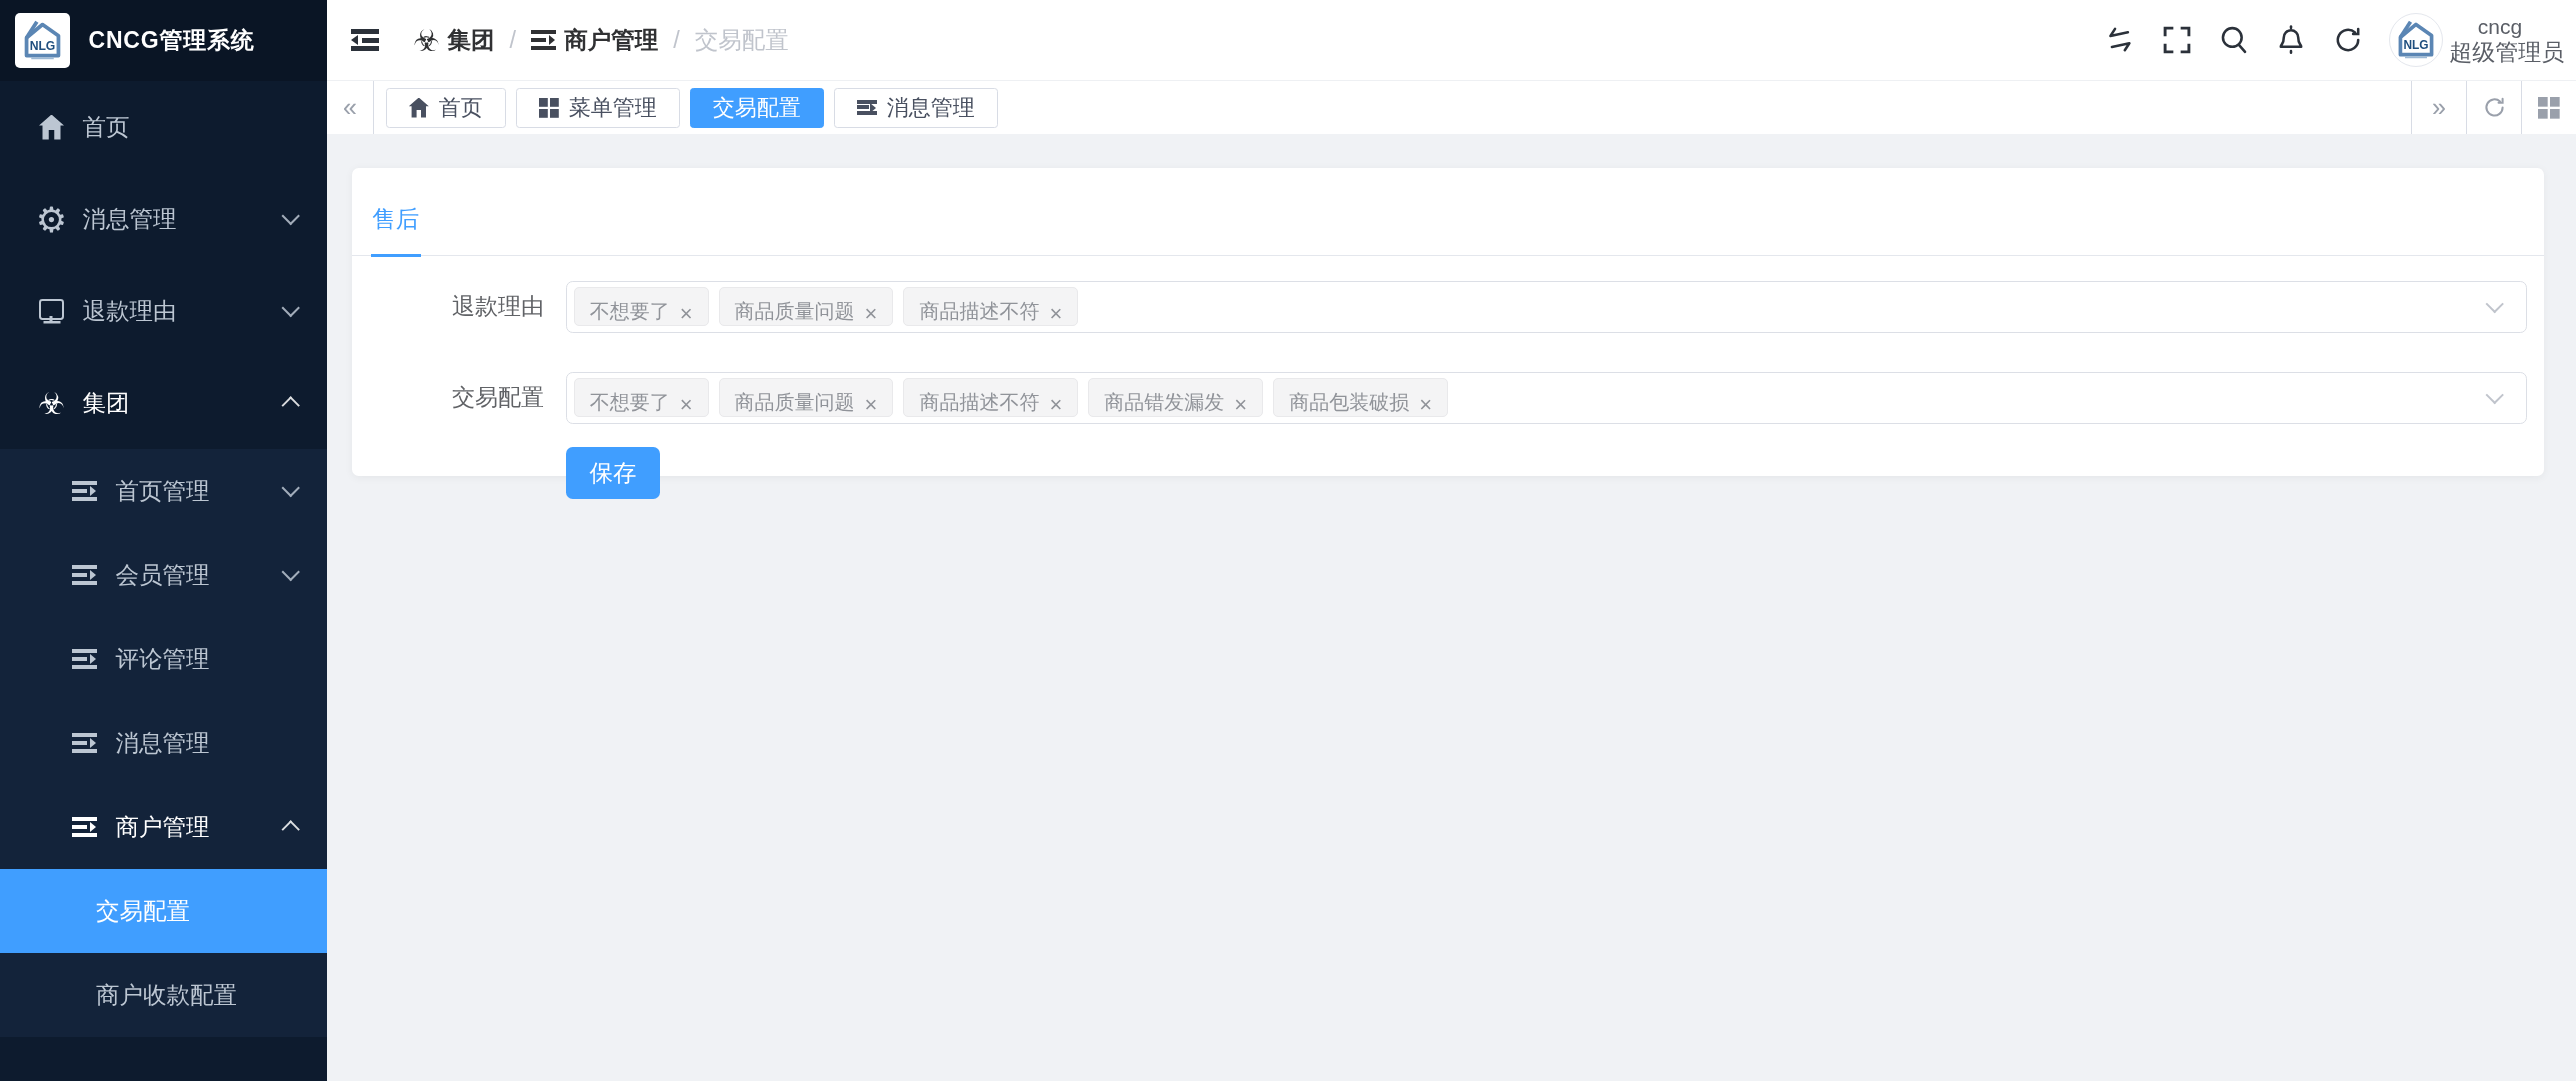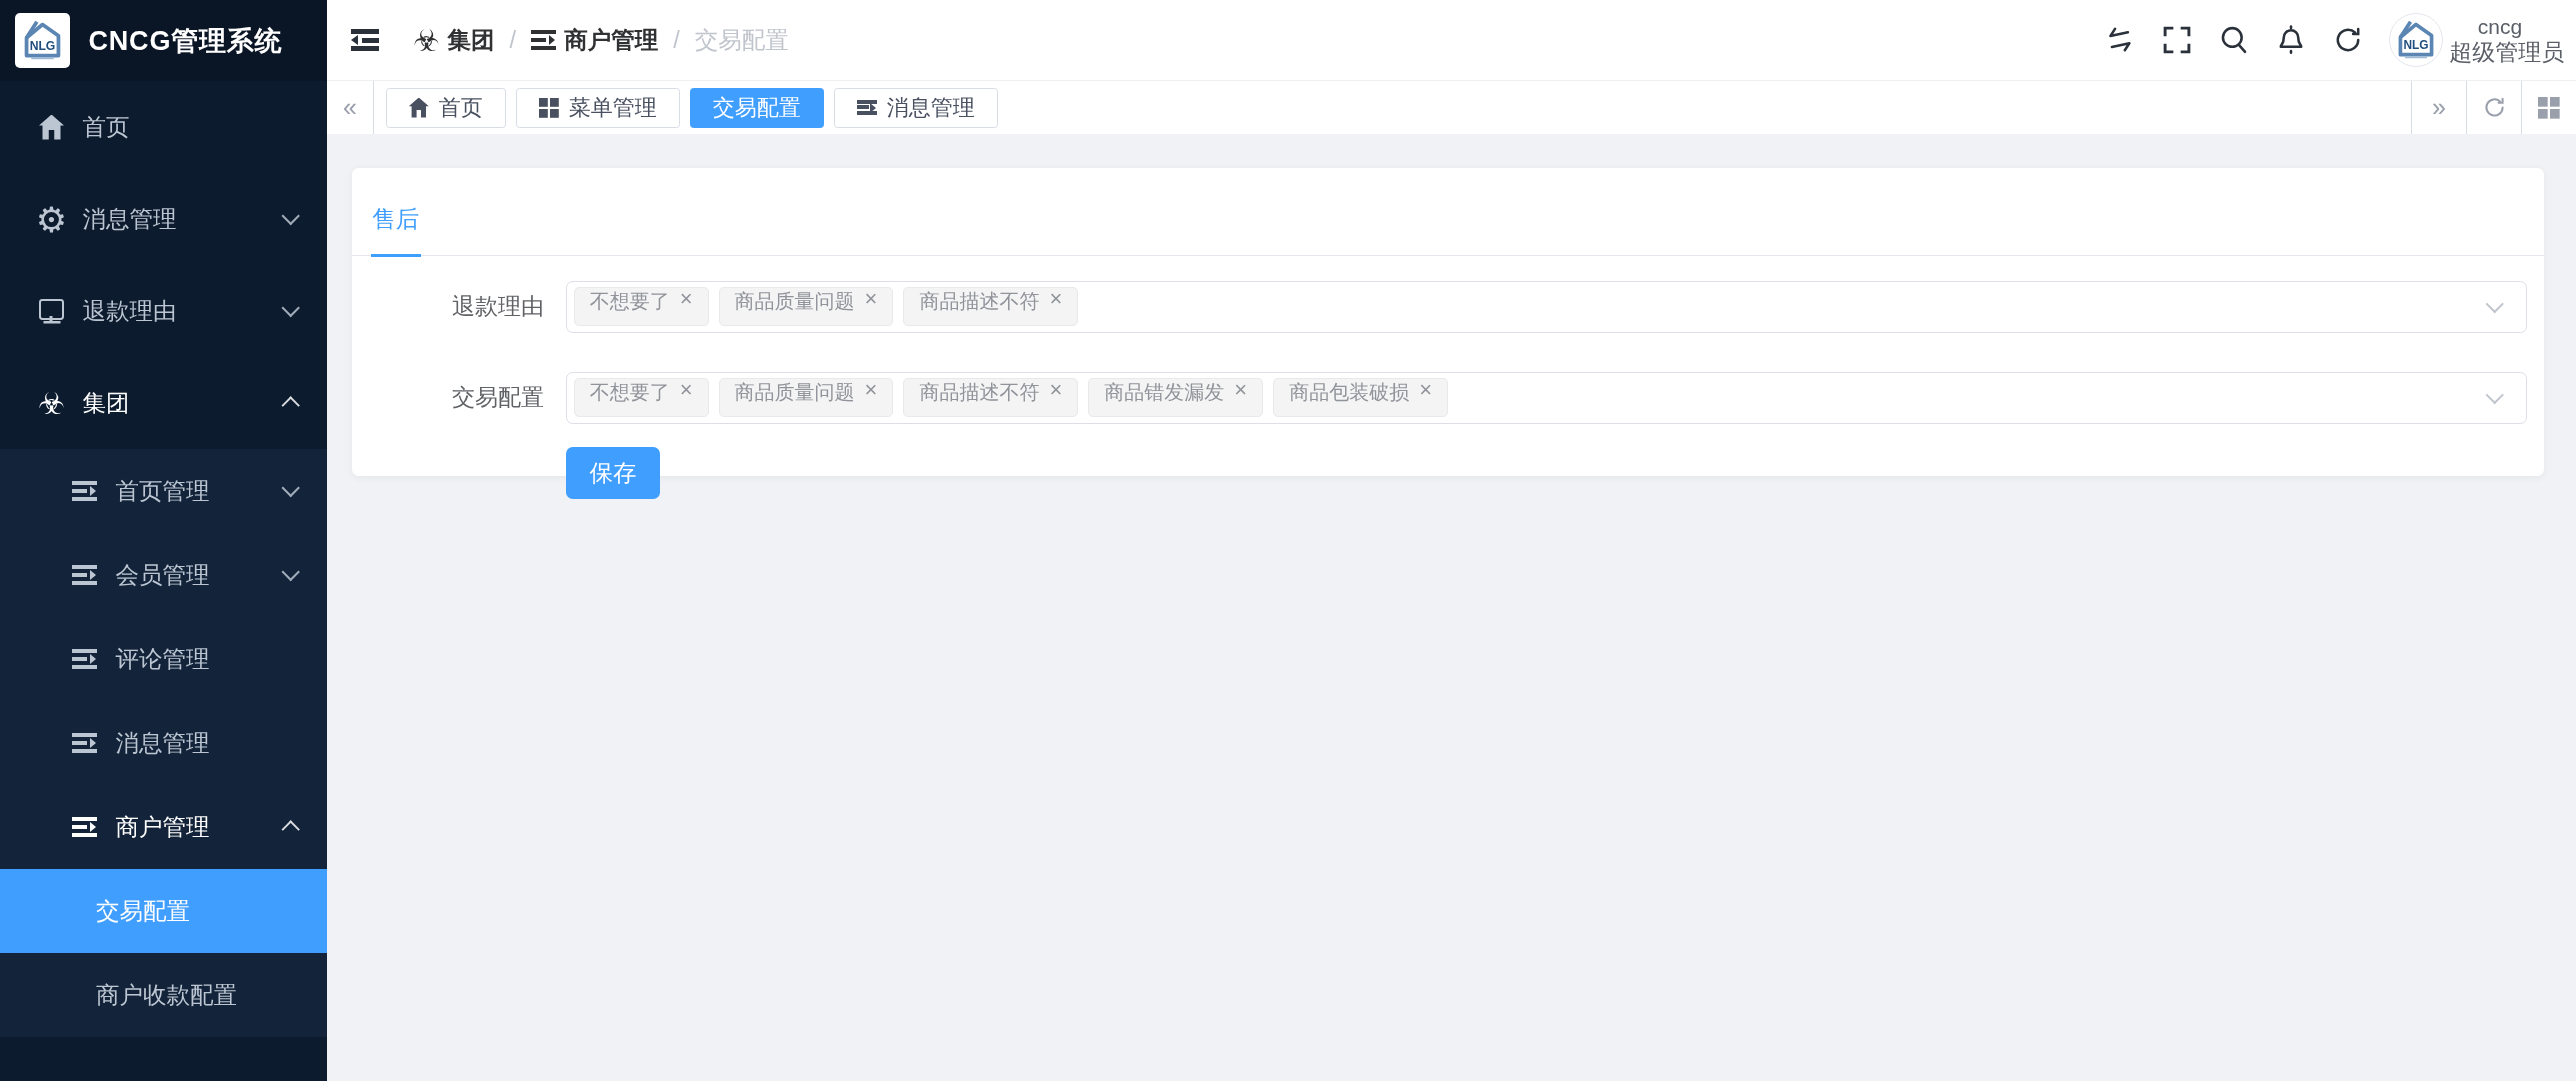--- a/index.html
+++ b/index.html
@@ -6,21 +6,21 @@
   html,body { width:2576px; height:1081px; overflow:hidden;
     font-family:"Liberation Sans","DejaVu Sans",sans-serif; background:#f0f2f5; }
   body { position:relative; }
 
   
   .sidebar { position:absolute; left:0; top:0; width:327px; height:1081px;
     background:#0d1b2e; z-index:5; }
   .logo-row { height:81px; background:#0a1525; display:flex; align-items:center; padding-left:15px; }
   .logo-box { width:55px; height:55px; background:#ffffff; border-radius:5px;
     display:flex; align-items:center; justify-content:center; flex:none; }
-  .logo-title { color:#ffffff; font-size:27px; font-weight:bold; margin-left:18.5px; letter-spacing:0.8px; white-space:nowrap; }
+  .logo-title { color:#ffffff; font-size:23px; font-weight:bold; margin-left:18.5px; letter-spacing:0.8px; white-space:nowrap; }
 
   .menu { position:relative; }
   .m-item { height:92px; display:flex; align-items:center; padding:0 30px 0 39px;
     color:#bcc6d2; font-size:23.5px; cursor:pointer; position:relative; }
   .s-item { height:84px; display:flex; align-items:center; padding:0 30px 0 72px;
     color:#bcc6d2; font-size:23.5px; cursor:pointer; }
   .submenu { background:#13233a; }
   .l-item { height:84px; display:flex; align-items:center; padding-left:96px;
     color:#bcc6d2; font-size:23.5px; cursor:pointer; }
   .l-item.active { background:#409eff; color:#ffffff; }
@@ -110,21 +110,21 @@
   .form { padding:25px 17px 0 0; }
   .form-row { display:flex; align-items:center; }
   .form-row + .form-row { margin-top:39px; }
   .form-label { width:214px; padding-right:22px; text-align:right; font-size:23px; color:#606266; flex:none; }
   .select { flex:1; min-height:52px; border:1.7px solid #dcdfe6; border-radius:6.7px; background:#fff;
     position:relative; display:flex; align-items:center; flex-wrap:wrap; gap:10px;
     padding:5px 67px 5px 6.7px; cursor:pointer; }
   .sel-arrow { position:absolute; right:25px; top:50%; width:13.4px; height:13.4px;
     border-right:2.5px solid #c0c4cc; border-bottom:2.5px solid #c0c4cc;
     transform:translateY(-70%) rotate(45deg); }
-  .tag { height:39px; display:flex; align-items:flex-start; gap:10px; padding:0 15px;
+  .tag { height:39px; display:flex; align-items:flex-end; gap:10px; padding:0 15px;
     background:#f4f4f5; border:0.8px solid #e9e9eb; border-radius:5px; color:#909399; font-size:20px;
     white-space:nowrap; }
   .tag-x { color:#909399; font-size:22px; line-height:1; cursor:pointer; }
   .tag-x::before { content:"×"; }
   .save-btn { margin:23.5px 0 0 214px; height:52px; padding:0 23.5px; background:#409eff; color:#ffffff;
     font-size:23.5px; border:none; border-radius:6.7px; cursor:pointer;
     font-family:"Liberation Sans","DejaVu Sans",sans-serif; }
 </style>
 </head>
 <body>

